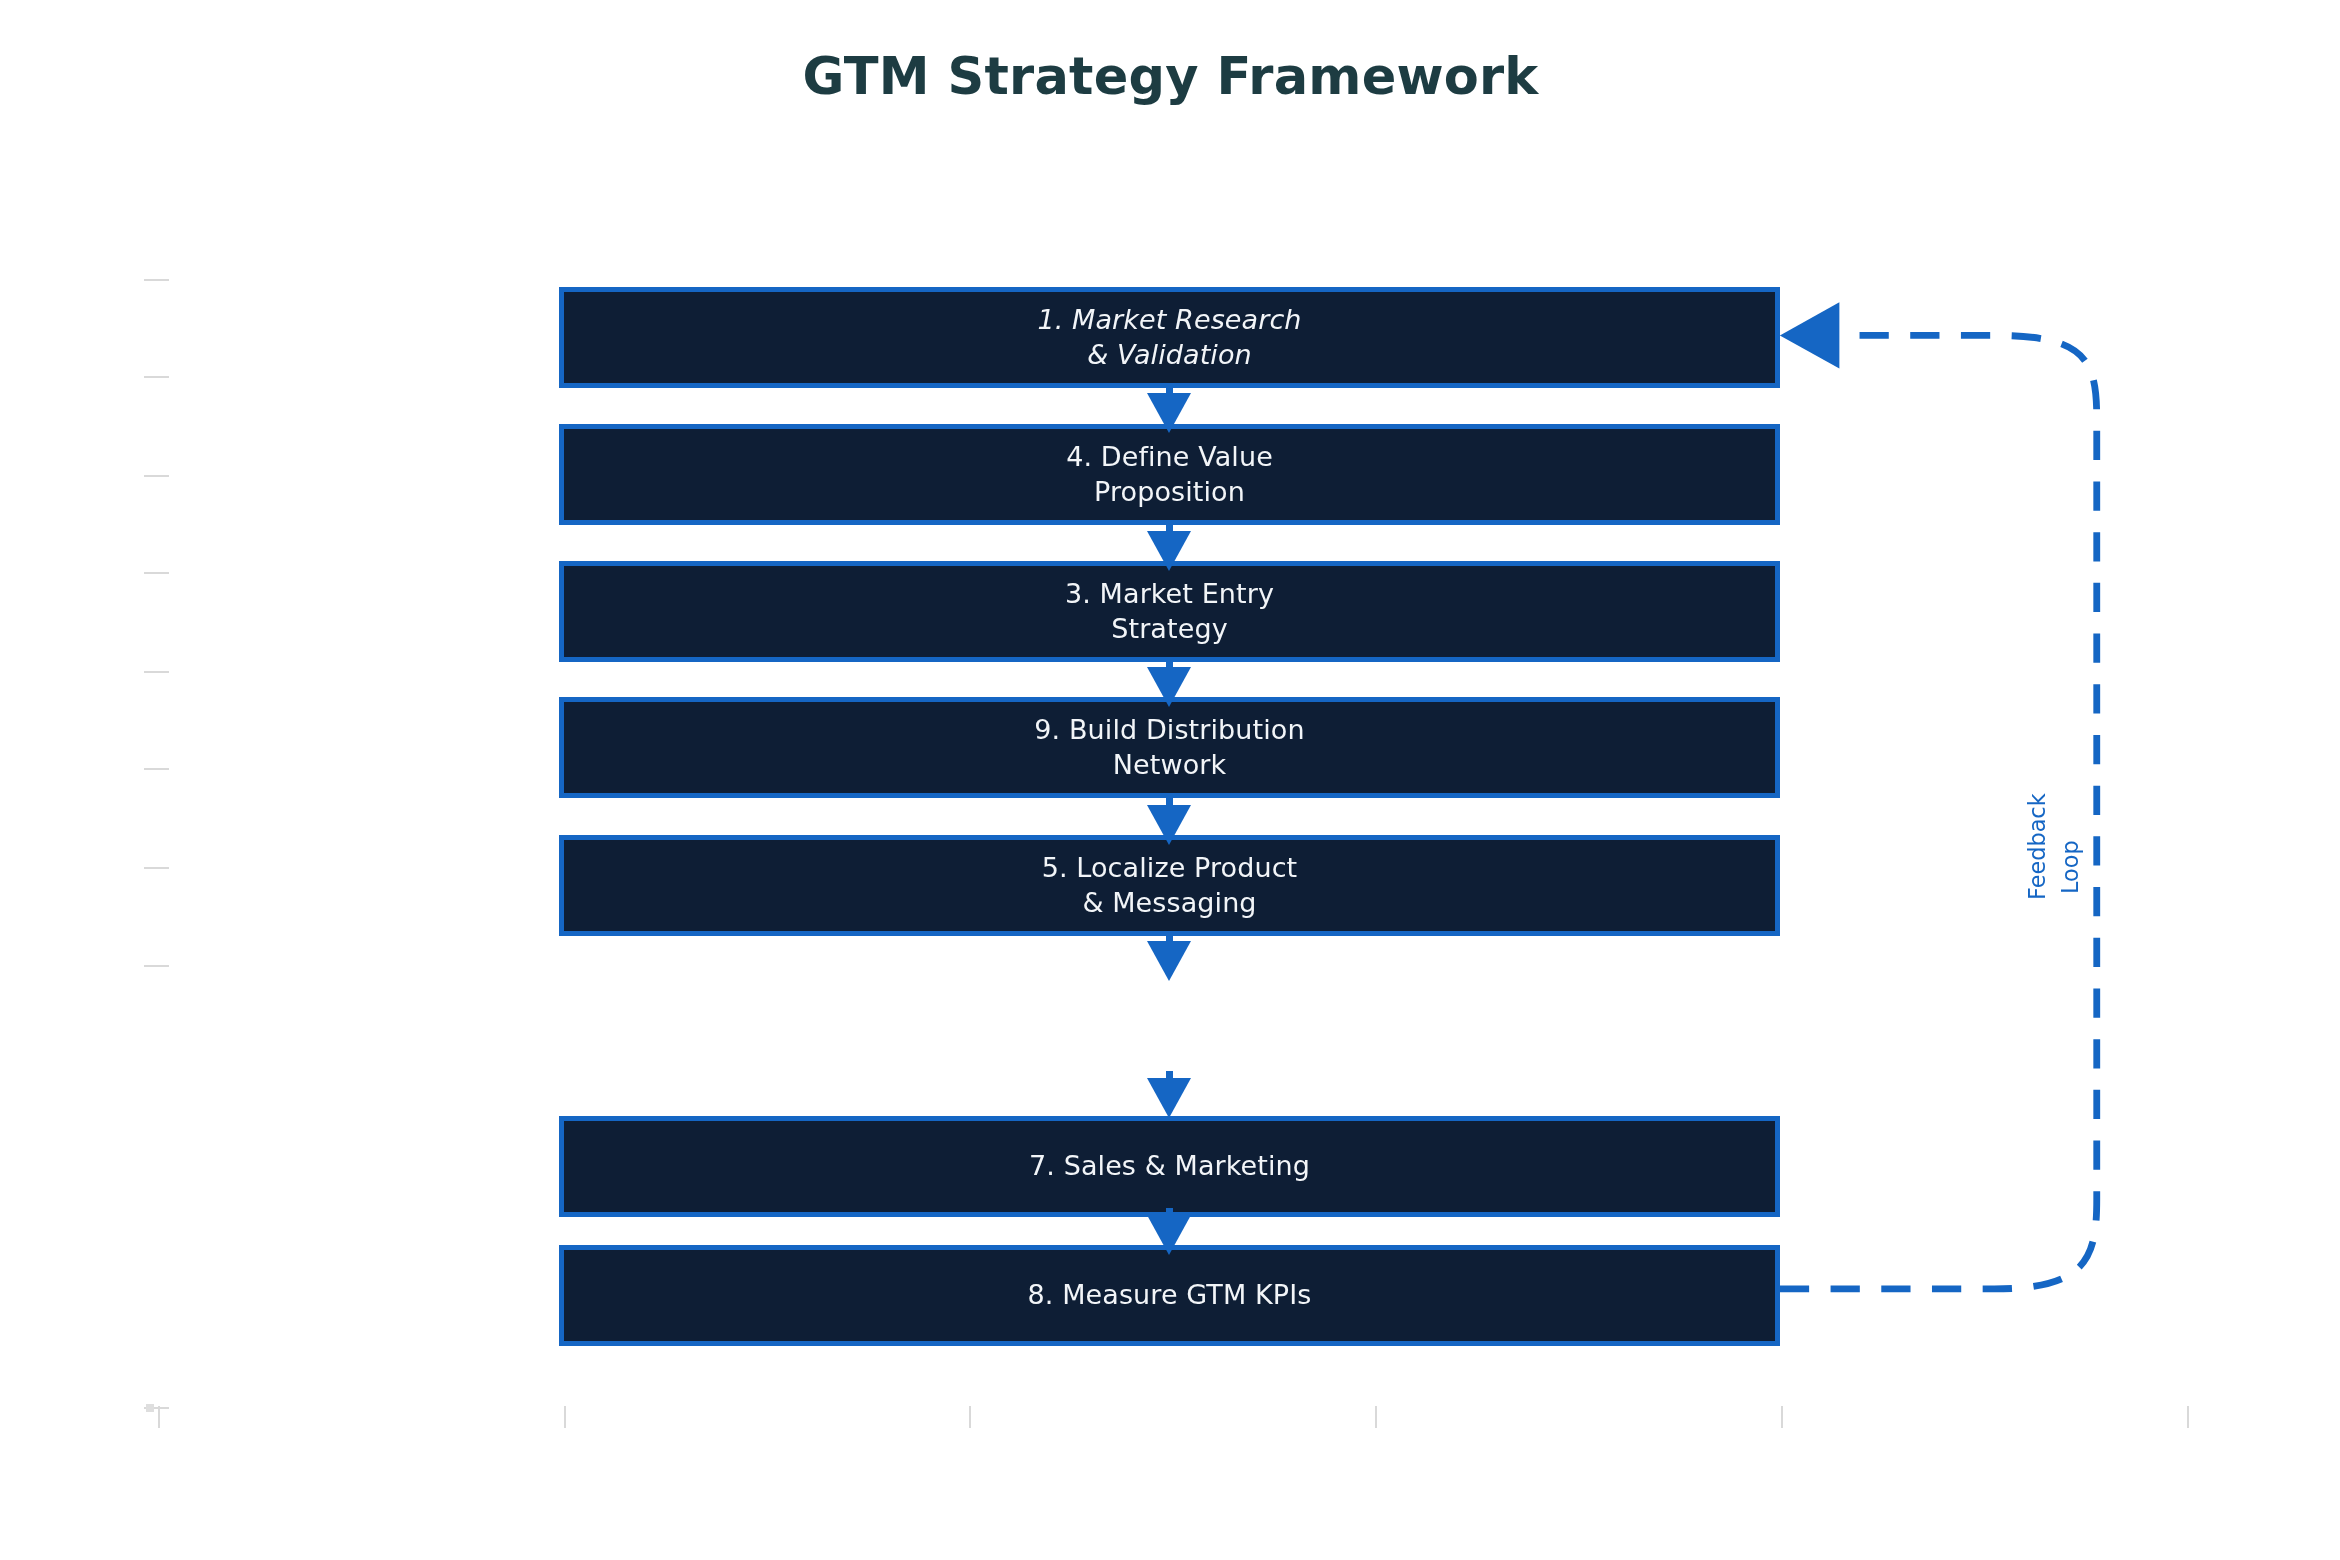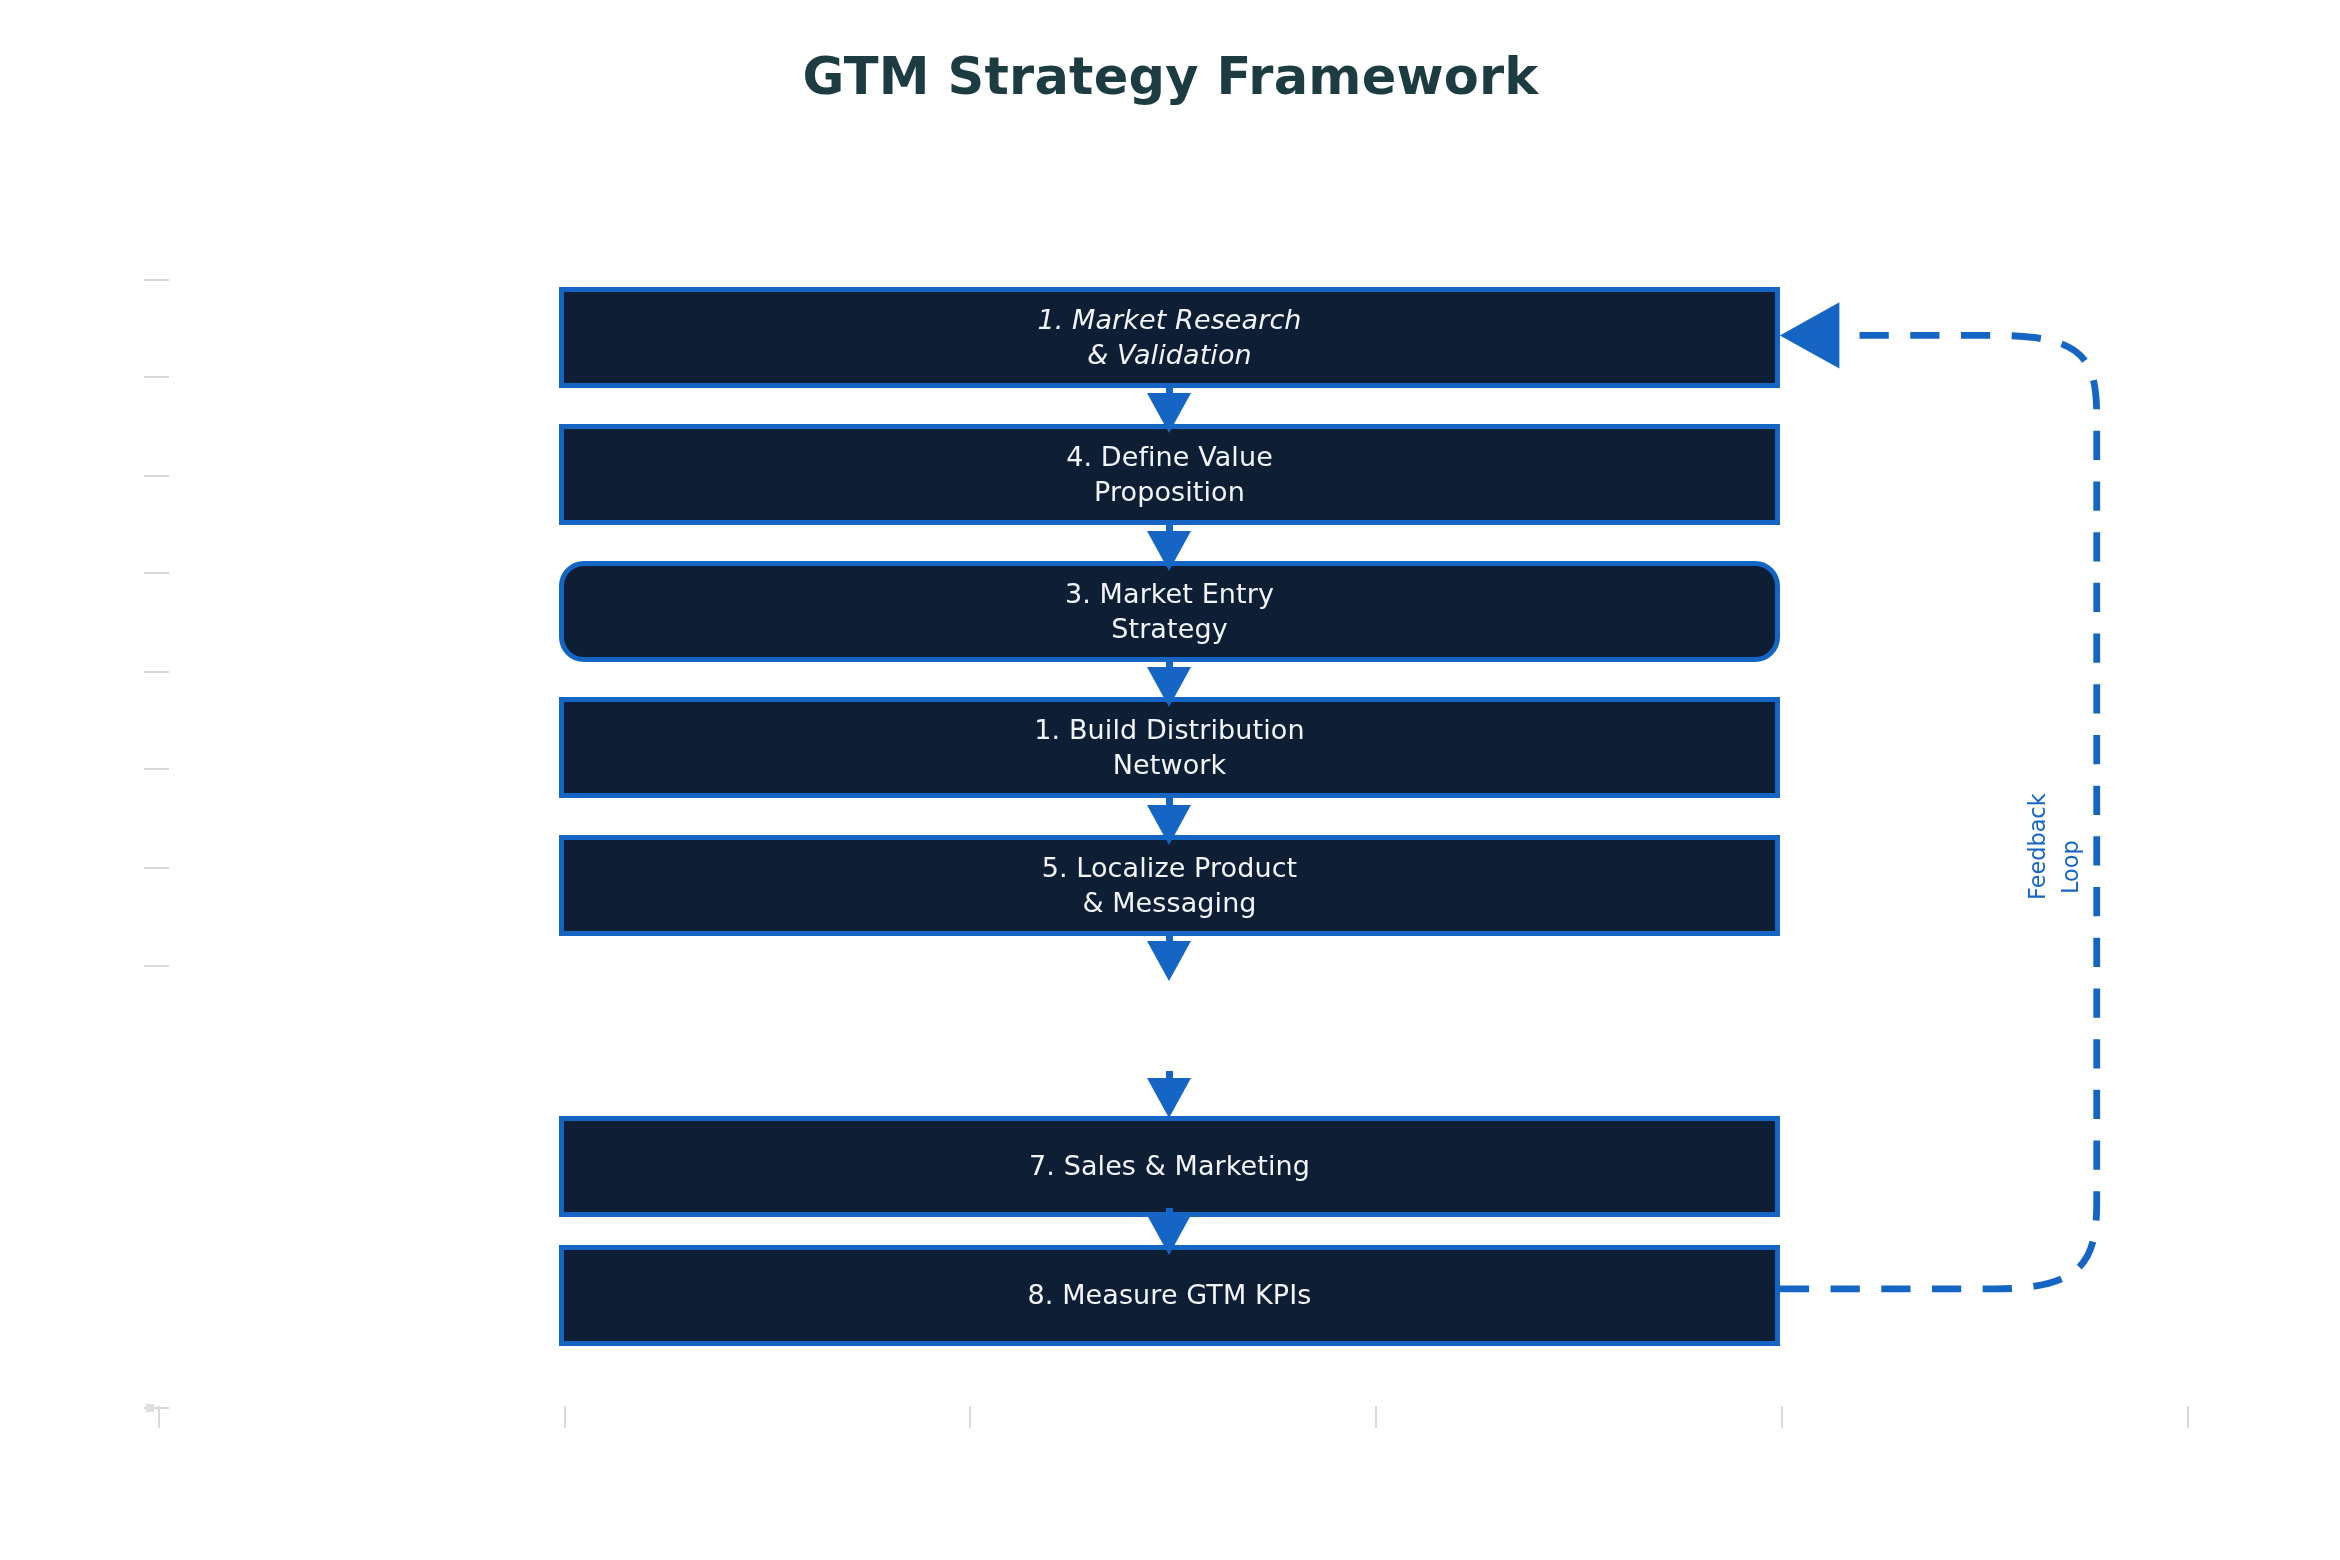--- a/index.html
+++ b/index.html
@@ -206,26 +206,26 @@
   </div>
 
   <div class="flow-box" style="top:287px;font-style:italic;">
     <span class="flow-label">1. Market Research
 &amp; Validation</span>
   </div>
   <div class="flow-box" style="top:424px;">
     <span class="flow-label">4. Define Value
 Proposition</span>
   </div>
-  <div class="flow-box" style="top:561px;border-radius:25px;">
+  <div class="flow-box" style="top:561px;">
     <span class="flow-label">3. Market Entry
 Strategy</span>
   </div>
   <div class="flow-box" style="top:697px;">
-    <span class="flow-label">1. Build Distribution
+    <span class="flow-label">9. Build Distribution
 Network</span>
   </div>
   <div class="flow-box" style="top:835px;">
     <span class="flow-label">5. Localize Product
 &amp; Messaging</span>
   </div>
   <div class="flow-box" style="top:1108px;margin-top:8px;">
     <span class="flow-label">7. Sales &amp; Marketing</span>
   </div>
   <div class="flow-box" style="top:1245px;">

